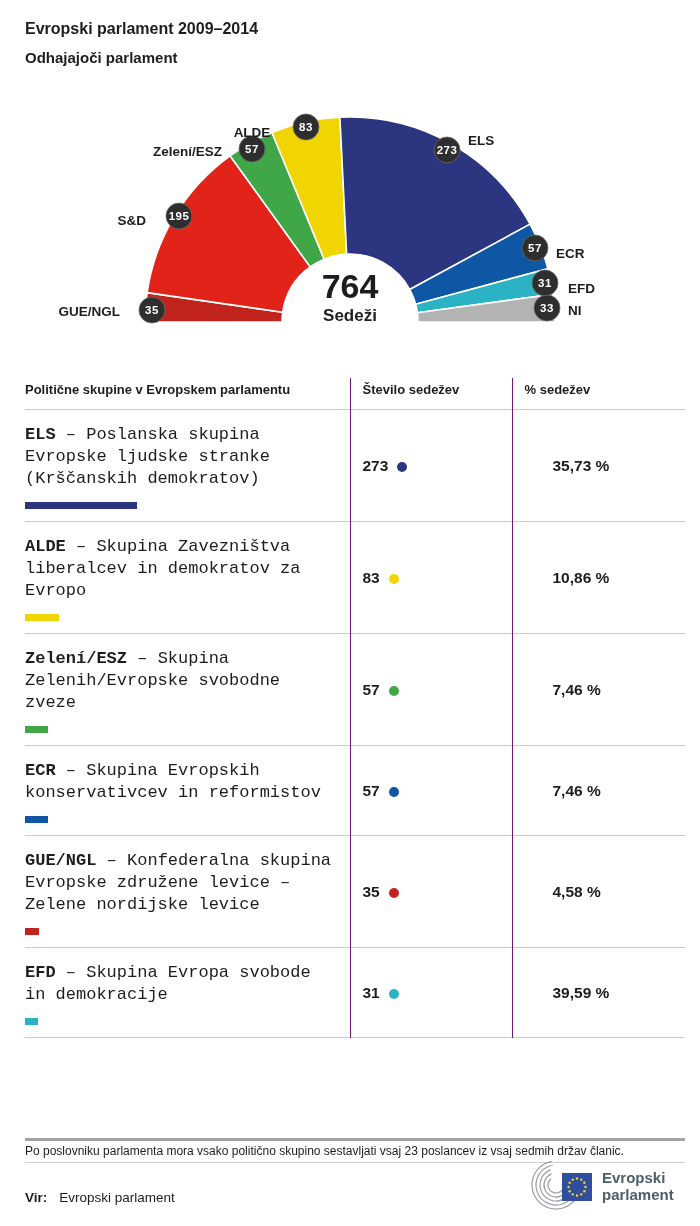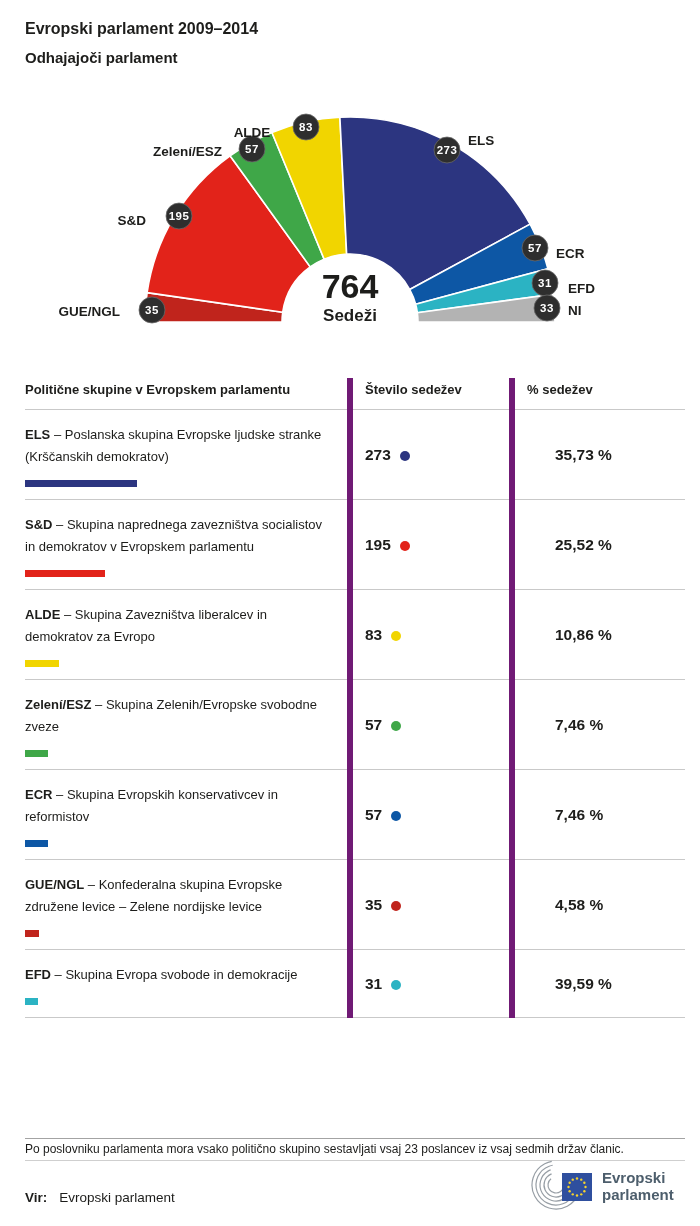--- a/index.html
+++ b/index.html
@@ -10,31 +10,31 @@
   .title{font-size:16px;font-weight:bold;margin:0;}
   .subtitle{font-size:15px;font-weight:bold;margin:11px 0 0 0;}
 
   #hemicycle{position:absolute;top:85px;left:0;}
 
   .table-wrap{position:absolute;top:378px;left:25px;width:660px;}
   table.groups{width:660px;border-collapse:collapse;table-layout:fixed;}
   table.groups th, table.groups td{text-align:left;vertical-align:middle;}
   col.c-name{width:325px;} col.c-seats{width:162px;} col.c-pct{width:173px;}
   th{font-size:13px;font-weight:bold;padding:4px 0 12px 0;}
-  th.b, td.b{border-left:6px solid #701a75;padding-left:12px;}
+  th.b, td.b{border-left:1px solid #701a75;padding-left:12px;}
   tr{border-bottom:1px solid #c9c9c9;}
-  td.name-cell{vertical-align:top;padding:14px 14px 12px 0;font-size:13px;line-height:22px;}
+  td.name-cell{vertical-align:top;padding:14px 14px 12px 0;font-size:17px;line-height:22px;font-family:Liberation Mono, monospace;}
   .abbr{font-weight:bold;}
   .bar{display:block;height:7px;margin-top:12px;}
   td.seats-cell{font-size:15.5px;font-weight:bold;}
   .dot{display:inline-block;width:10px;height:10px;border-radius:50%;margin-left:9px;vertical-align:-1px;}
   td.pct-cell{font-size:15.5px;font-weight:bold;padding-left:40px;}
 
   .note-band{position:absolute;top:1138px;left:25px;width:660px;
-    border-top:1px solid #a3a3a3;border-bottom:1px solid #cfcfcf;
+    border-top:3px solid #a3a3a3;border-bottom:1px solid #cfcfcf;
     padding:3px 0 4px 0;font-size:12px;}
   .source{position:absolute;top:1190px;left:25px;font-size:13.5px;}
   .src-label{font-weight:bold;margin-right:12px;}
   .logo{position:absolute;top:1158px;left:526px;}
 </style>
 </head>
 <body>
 
 <div class="page">
 
@@ -100,25 +100,20 @@
           <th class="b">% sedežev</th>
         </tr>
       </thead>
       <tbody id="rows">
           <tr>
             <td class="name-cell"><span class="abbr">ELS</span><span> – Poslanska skupina Evropske ljudske stranke (Krščanskih demokratov)</span><span class="bar" style="width: 112px; background: rgb(44, 53, 128);"></span></td>
             <td class="seats-cell b"><span>273</span><span class="dot" style="background: rgb(44, 53, 128);"></span></td>
             <td class="pct-cell b">35,73 %</td>
           </tr>
           <tr>
-            <td class="name-cell"><span class="abbr">S&amp;D</span><span> – Skupina naprednega zavezništva socialistov in demokratov v Evropskem parlamentu</span><span class="bar" style="width: 80px; background: rgb(226, 35, 26);"></span></td>
-            <td class="seats-cell b"><span>195</span><span class="dot" style="background: rgb(226, 35, 26);"></span></td>
-            <td class="pct-cell b">25,52 %</td>
-          </tr>
-          <tr>
             <td class="name-cell"><span class="abbr">ALDE</span><span> – Skupina Zavezništva liberalcev in demokratov za Evropo</span><span class="bar" style="width: 34px; background: rgb(241, 213, 0);"></span></td>
             <td class="seats-cell b"><span>83</span><span class="dot" style="background: rgb(241, 213, 0);"></span></td>
             <td class="pct-cell b">10,86 %</td>
           </tr>
           <tr>
             <td class="name-cell"><span class="abbr">Zelení/ESZ</span><span> – Skupina Zelenih/Evropske svobodne zveze</span><span class="bar" style="width: 23px; background: rgb(63, 167, 72);"></span></td>
             <td class="seats-cell b"><span>57</span><span class="dot" style="background: rgb(63, 167, 72);"></span></td>
             <td class="pct-cell b">7,46 %</td>
           </tr>
           <tr>

